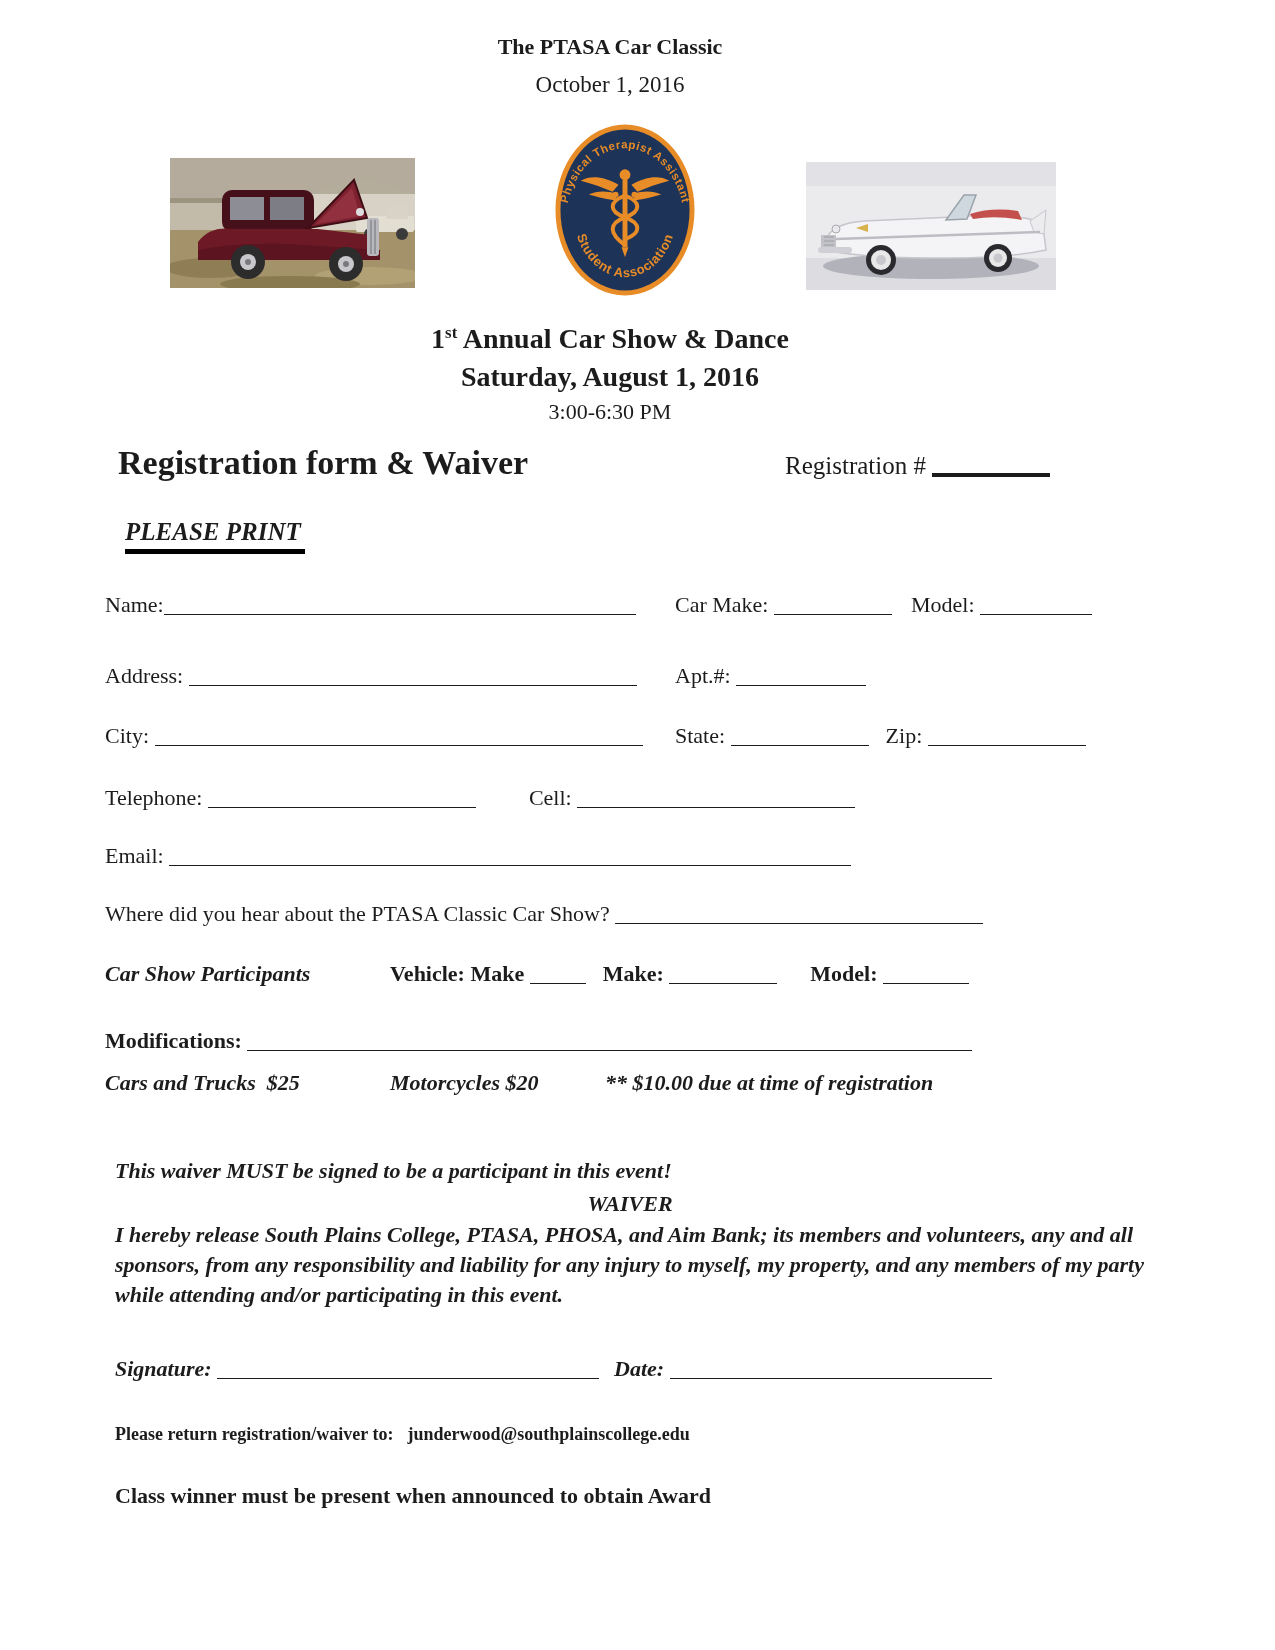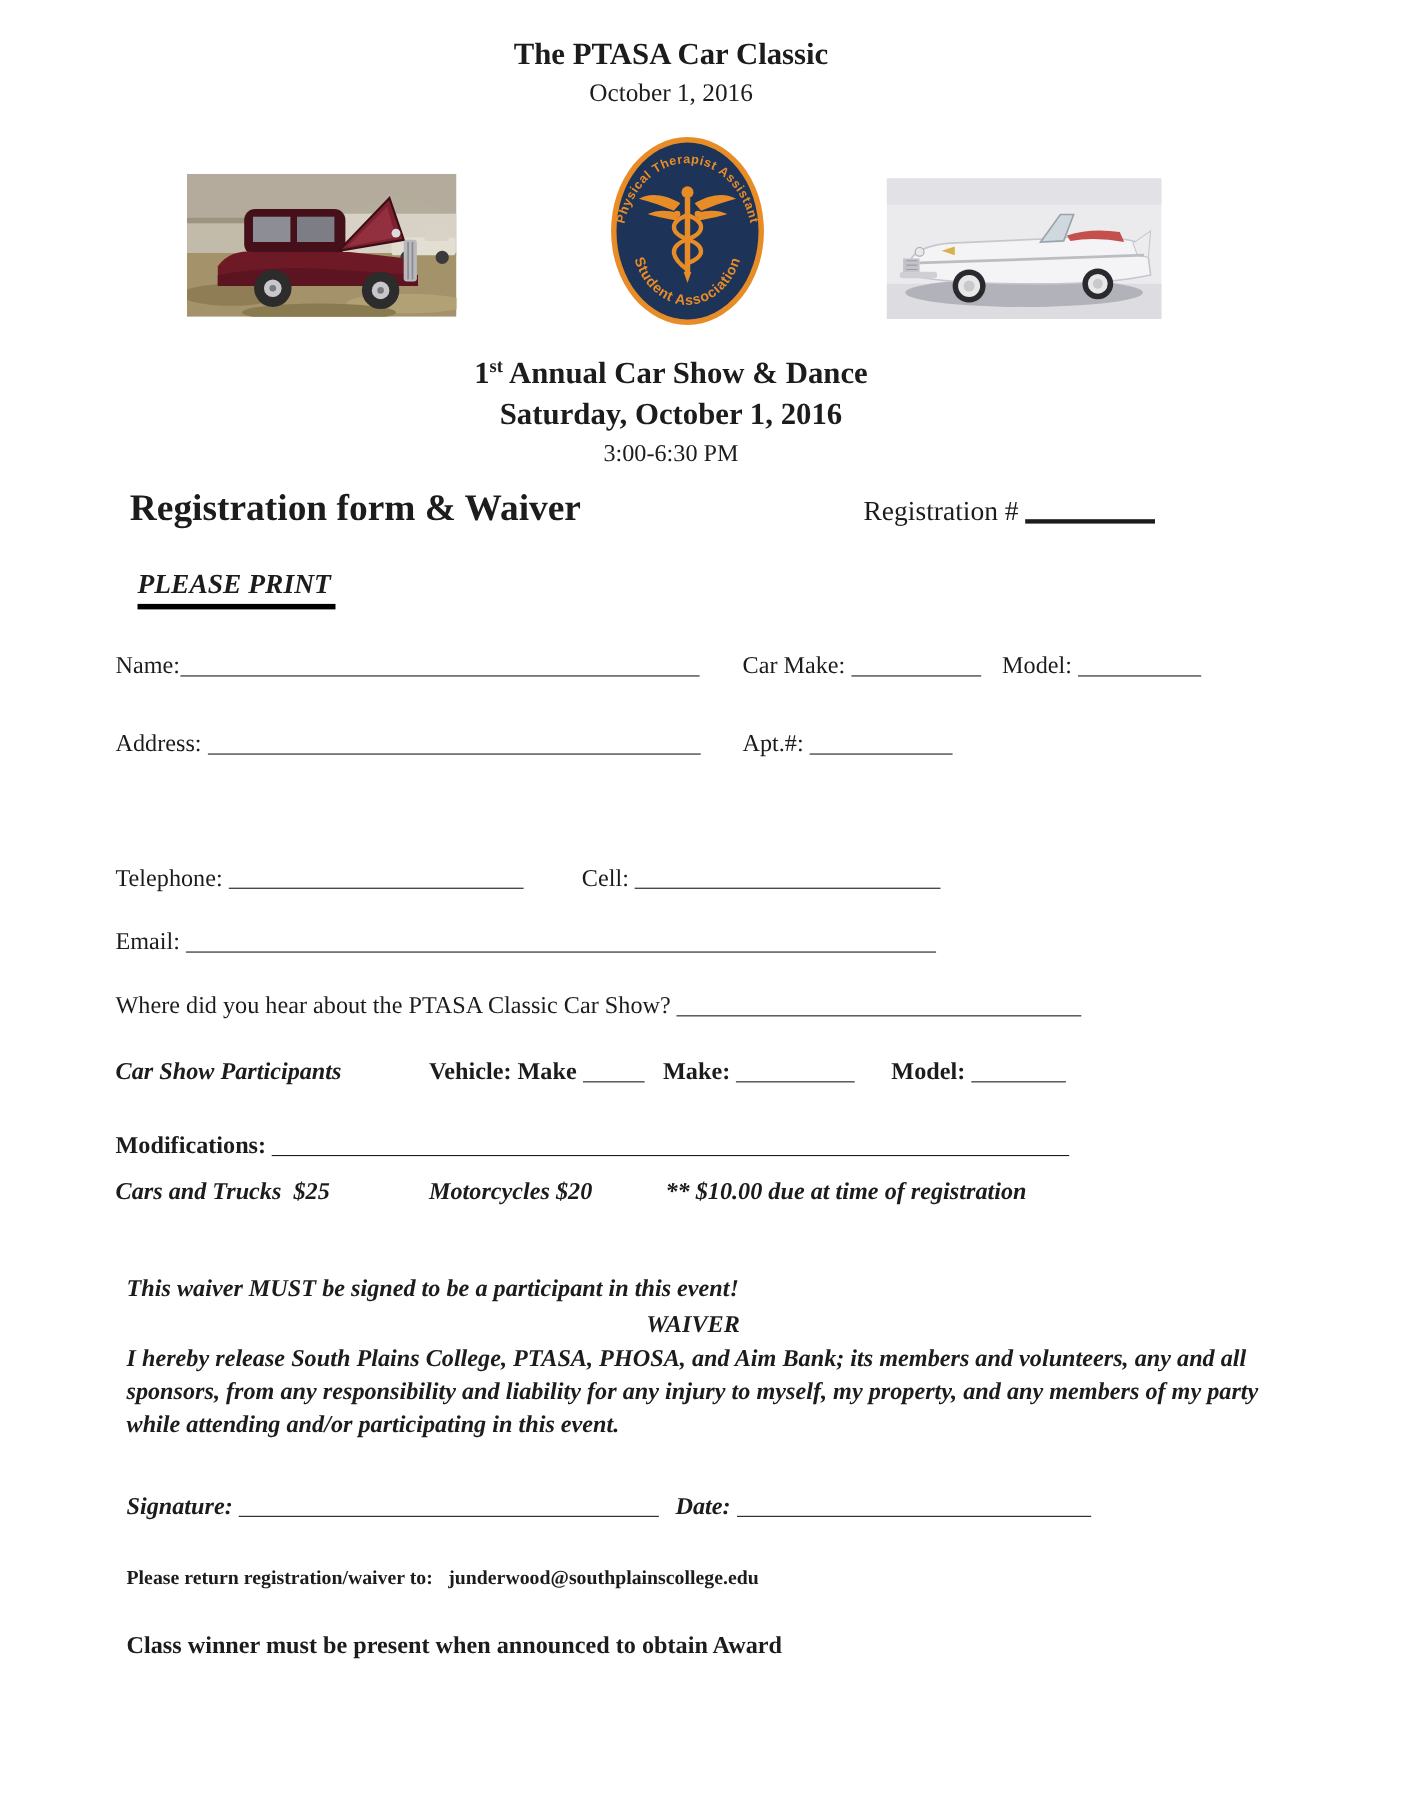--- a/index.html
+++ b/index.html
@@ -1,21 +1,21 @@
 <!DOCTYPE html>
 <html><head>
 <meta charset="utf-8">
 <style>
   html,body{margin:0;padding:0;background:#ffffff;}
   .page{
     position:relative;width:1275px;height:1650px;background:#ffffff;
     font-family:"Liberation Serif",serif;color:#1c1c1c;overflow:hidden;
   }
   .centerblock{position:absolute;left:0;width:1220px;text-align:center;white-space:nowrap;}
-  .doc-title{top:34px;font-size:28px;font-weight:bold;}
+  .doc-title{top:34px;font-size:22px;font-weight:bold;}
   .doc-date{top:72px;font-size:23px;}
   .event1{top:323px;font-size:28px;font-weight:bold;}
   .event2{top:361px;font-size:28px;font-weight:bold;}
   .event3{top:399px;font-size:22px;}
   sup{font-size:60%;vertical-align:super;}
   .reg-title{position:absolute;left:118px;top:444px;font-size:34px;font-weight:bold;white-space:nowrap;}
   .reg-num{position:absolute;left:785px;top:452px;font-size:25px;font-weight:normal;white-space:nowrap;}
   .please-print{position:absolute;left:115px;top:518px;font-size:25px;font-weight:bold;font-style:italic;margin-left:10px;}
   .please-print .ul{display:inline-block;border-bottom:5px solid #000;padding:0 4px 3px 0;}
   .row{position:absolute;left:105px;right:60px;font-size:22px;white-space:nowrap;}
@@ -125,21 +125,21 @@
     <polygon points="50,66 62,62 62,70" fill="#d8b24a"></polygon>
     <circle cx="75" cy="98" r="15" fill="#2a2a2e"></circle>
     <circle cx="75" cy="98" r="10" fill="#e8e8e8"></circle>
     <circle cx="75" cy="98" r="5" fill="#c9c9cd"></circle>
     <circle cx="192" cy="96" r="14" fill="#2a2a2e"></circle>
     <circle cx="192" cy="96" r="9" fill="#e8e8e8"></circle>
     <circle cx="192" cy="96" r="4.5" fill="#c9c9cd"></circle>
   </svg>
 
   <div class="centerblock event1"><span>1</span><sup>st</sup><span> Annual Car Show &amp; Dance</span></div>
-  <div class="centerblock event2">Saturday, October 1, 2016</div>
+  <div class="centerblock event2">Saturday, August 1, 2016</div>
   <div class="centerblock event3">3:00-6:30 PM</div>
 
   <div class="reg-title">Registration form &amp; Waiver</div>
   <div class="reg-num">
     <span>Registration #</span>
     <span class="blank thick" style="width:118px;"></span>
   </div>
   <div class="please-print"><span class="ul">PLEASE PRINT</span></div>
 
   <div class="row" style="top:592px;">
@@ -151,20 +151,28 @@
     </span>
   </div>
 
   <div class="row" style="top:663px;">
     <span>Address:</span> <span class="blank" style="width:448px;"></span>
     <span class="rcol">
       <span>Apt.#:</span> <span class="blank" style="width:130px;"></span>
     </span>
   </div>
 
+  <div class="row" style="top:723px;">
+    <span>City:</span> <span class="blank" style="width:488px;"></span>
+    <span class="rcol">
+      <span>State:</span> <span class="blank" style="width:138px;"></span>
+      <span class="sp" style="width:6px;"></span>
+      <span>Zip:</span> <span class="blank" style="width:158px;"></span>
+    </span>
+  </div>
 
   <div class="row" style="top:785px;">
     <span>Telephone:</span> <span class="blank" style="width:268px;"></span>
     <span class="sp" style="width:42px;"></span>
     <span>Cell:</span> <span class="blank" style="width:278px;"></span>
   </div>
 
   <div class="row" style="top:843px;">
     <span>Email:</span> <span class="blank" style="width:682px;"></span>
   </div>

